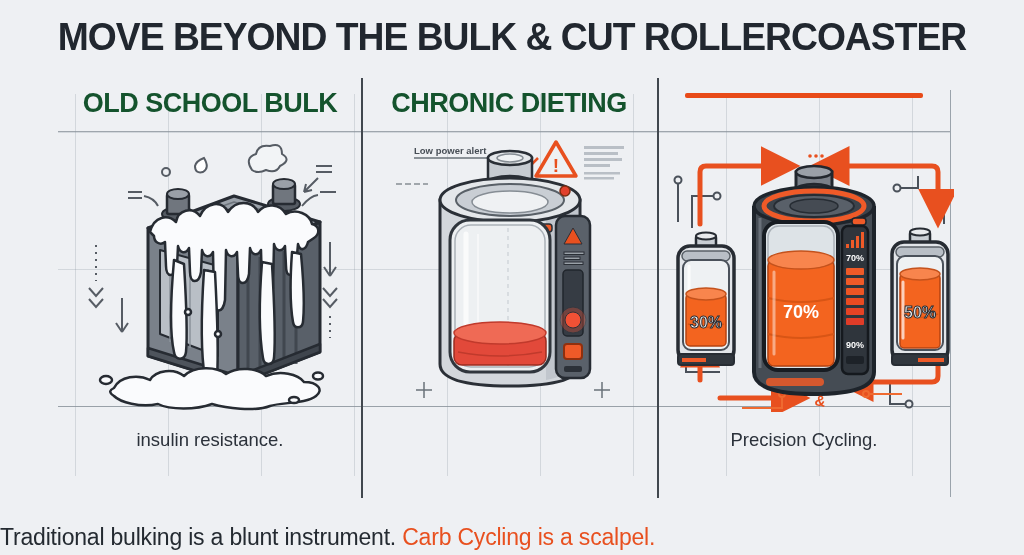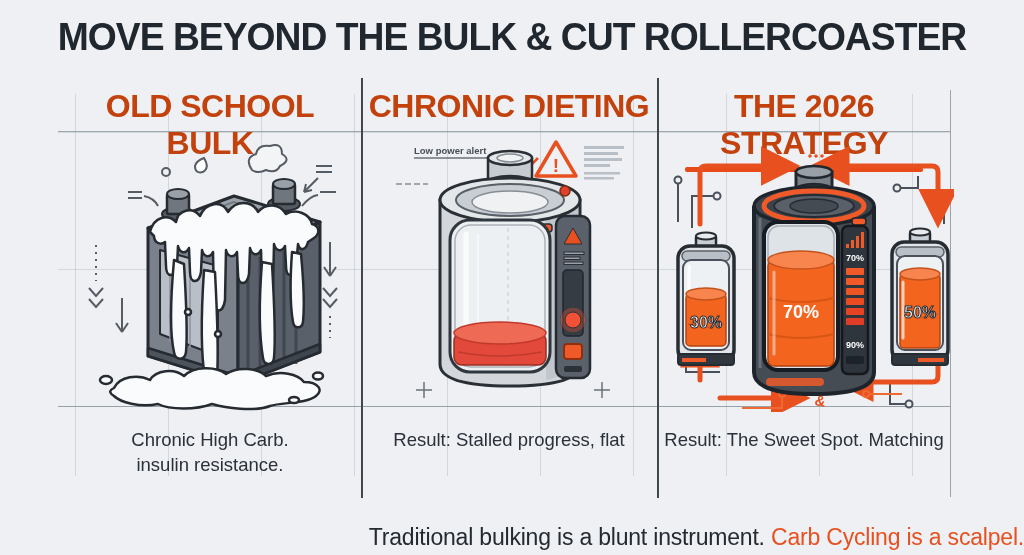--- a/index.html
+++ b/index.html
@@ -18,31 +18,31 @@
   .hline{position:absolute;left:58px;width:892px;height:1px;background:#8b939b;opacity:.8;}
   .vdiv{position:absolute;top:78px;height:420px;width:2px;background:#41474e;}
   .vedge{position:absolute;top:90px;height:407px;width:1px;background:#9aa3ab;}
   .title{
     position:absolute;top:16px;left:0;width:100%;text-align:center;
     font-size:38px;font-weight:bold;letter-spacing:-1px;color:#21272f;
     transform:scaleX(.98);
   }
   .col-head{
     position:absolute;top:88px;text-align:center;
-    font-size:32px;font-weight:bold;letter-spacing:-.5px;color:#c2410c;
+    font-size:27px;font-weight:bold;letter-spacing:-.5px;color:#14532d;
   }
   .head-underline{width:238px;height:5px;border-radius:2px;background:#e84a18;margin:5px auto 0;}
   .c1{left:60px;width:300px;} .c2{left:362px;width:294px;} .c3{left:658px;width:292px;}
   .illus{position:absolute;}
   .caption{
     position:absolute;top:428px;text-align:center;
     font-size:18.5px;line-height:1.33;color:#2b313a;
   }
   .footer{
-    position:absolute;top:524px;left:0;width:100%;text-align:right;
+    position:absolute;top:524px;left:0;width:100%;text-align:left;
     font-size:23px;color:#242a31;letter-spacing:-.2px;
   }
   .footer .accent{color:#e8501f;}
   svg text{font-family:"Liberation Sans","DejaVu Sans",sans-serif;}
 </style>
 </head>
 <body>
 
 <div class="grid"></div>
 <div class="hline" style="top:131px"></div>
@@ -53,21 +53,20 @@
 
 <div class="title">MOVE BEYOND THE BULK &amp; CUT ROLLERCOASTER</div>
 
 <div class="col-head c1">
   <span>OLD SCHOOL BULK</span>
 </div>
 <div class="col-head c2">
   <span>CHRONIC DIETING</span>
 </div>
 <div class="col-head c3">
-  <span>THE 2026 STRATEGY</span>
   <div class="head-underline"></div>
 </div>
 
 <svg class="illus" style="left:66px;top:130px" width="296" height="282" viewBox="0 0 296 282">
   <g stroke="#565c64" stroke-width="2" fill="none">
     <path d="M186,40 q-8,-12 4,-16 q2,-10 14,-8 q12,-4 12,8 q10,6 -2,12 q-4,8 -14,4 q-8,4 -14,0 z" fill="#f2f4f6"></path>
     <path d="M138,28 q6,10 -1,14 q-8,2 -8,-6 q1,-5 9,-8 z" fill="#fff"></path>
     <circle cx="100" cy="42" r="4"></circle>
     <path d="M62,62 h14 M62,68 h14 M78,66 q10,2 14,10"></path>
     <path d="M250,36 h16 M250,42 h16 M252,48 l-14,14 m0,0 l8,-2 m-8,2 l2,-8"></path>
@@ -303,25 +302,23 @@
       <text x="193" y="216" font-size="9" font-weight="bold" fill="#ffffff" text-anchor="middle">90%</text>
       <rect x="184" y="224" width="18" height="8" rx="2" fill="#1d2228"></rect>
     </g>
     <rect x="104" y="246" width="58" height="8" rx="4" fill="#ef5a28" opacity=".85"></rect>
   </g>
 
   <text x="158" y="274" font-size="15" font-weight="bold" fill="#e8501f" text-anchor="middle" transform="rotate(10 158 270)">&amp;</text>
 </svg>
 
 <div class="caption c1">
-  <div>Chronic High Carb.</div>
   <div>insulin resistance.</div>
 </div>
 <div class="caption c2">
-  <div>Result: Stalled progress, flat</div>
 </div>
 <div class="caption c3">
-  <div>Result: The Sweet Spot. Matching</div>
+  <div>Precision Cycling.</div>
 </div>
 
 <div class="footer">
   <span>Traditional bulking is a blunt instrument.</span><span class="accent"> Carb Cycling is a scalpel.</span>
 </div>
 
 </body></html>

